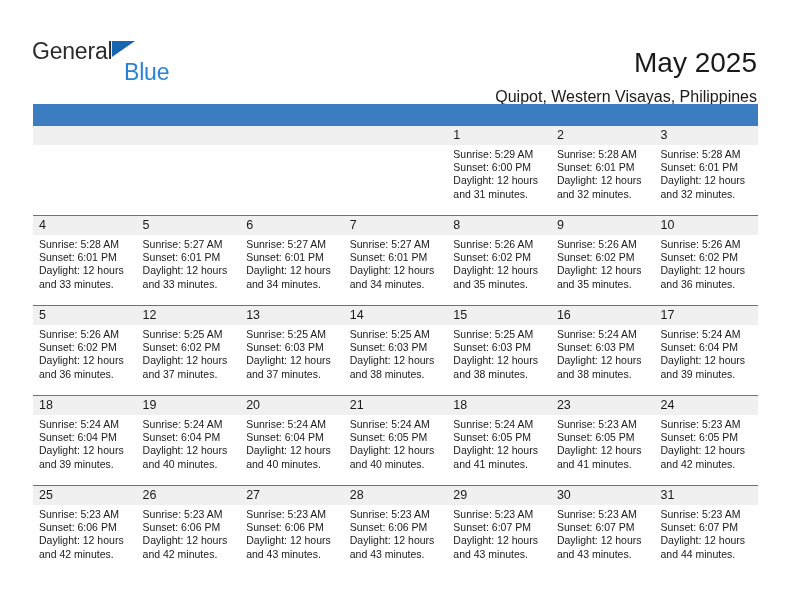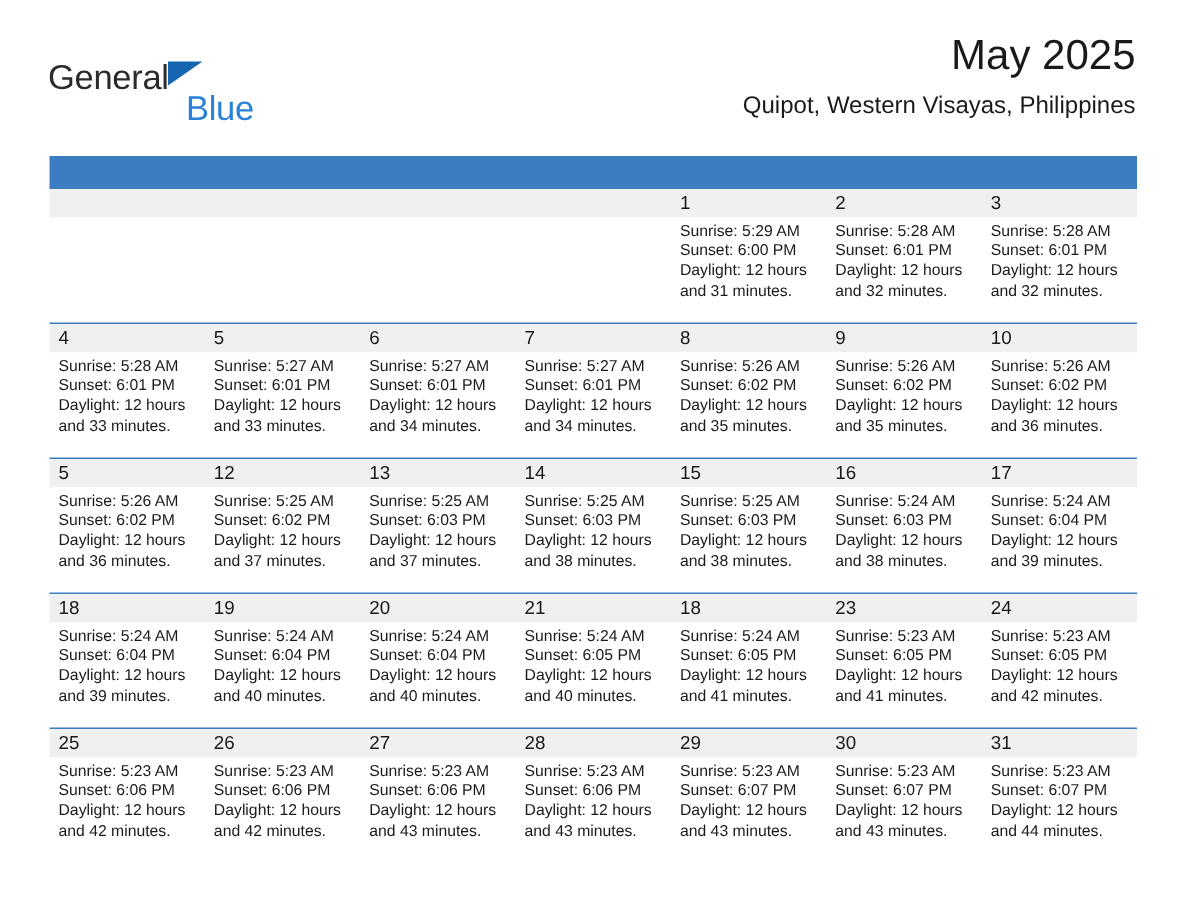--- a/index.html
+++ b/index.html
@@ -65,21 +65,21 @@
     margin-left: 92px;
     font-size: 23px;
     line-height: 26px;
     color: #2a82d6;
     letter-spacing: -0.2px;
   }
 
   .title-block {
     position: absolute;
     right: 35px;
-    top: 20px;
+    top: 46px;
     text-align: right;
   }
   .cal-title {
     font-size: 28px;
     line-height: 34px;
     color: #1a1a1a;
     font-weight: normal;
     white-space: nowrap;
   }
   .cal-subtitle {

